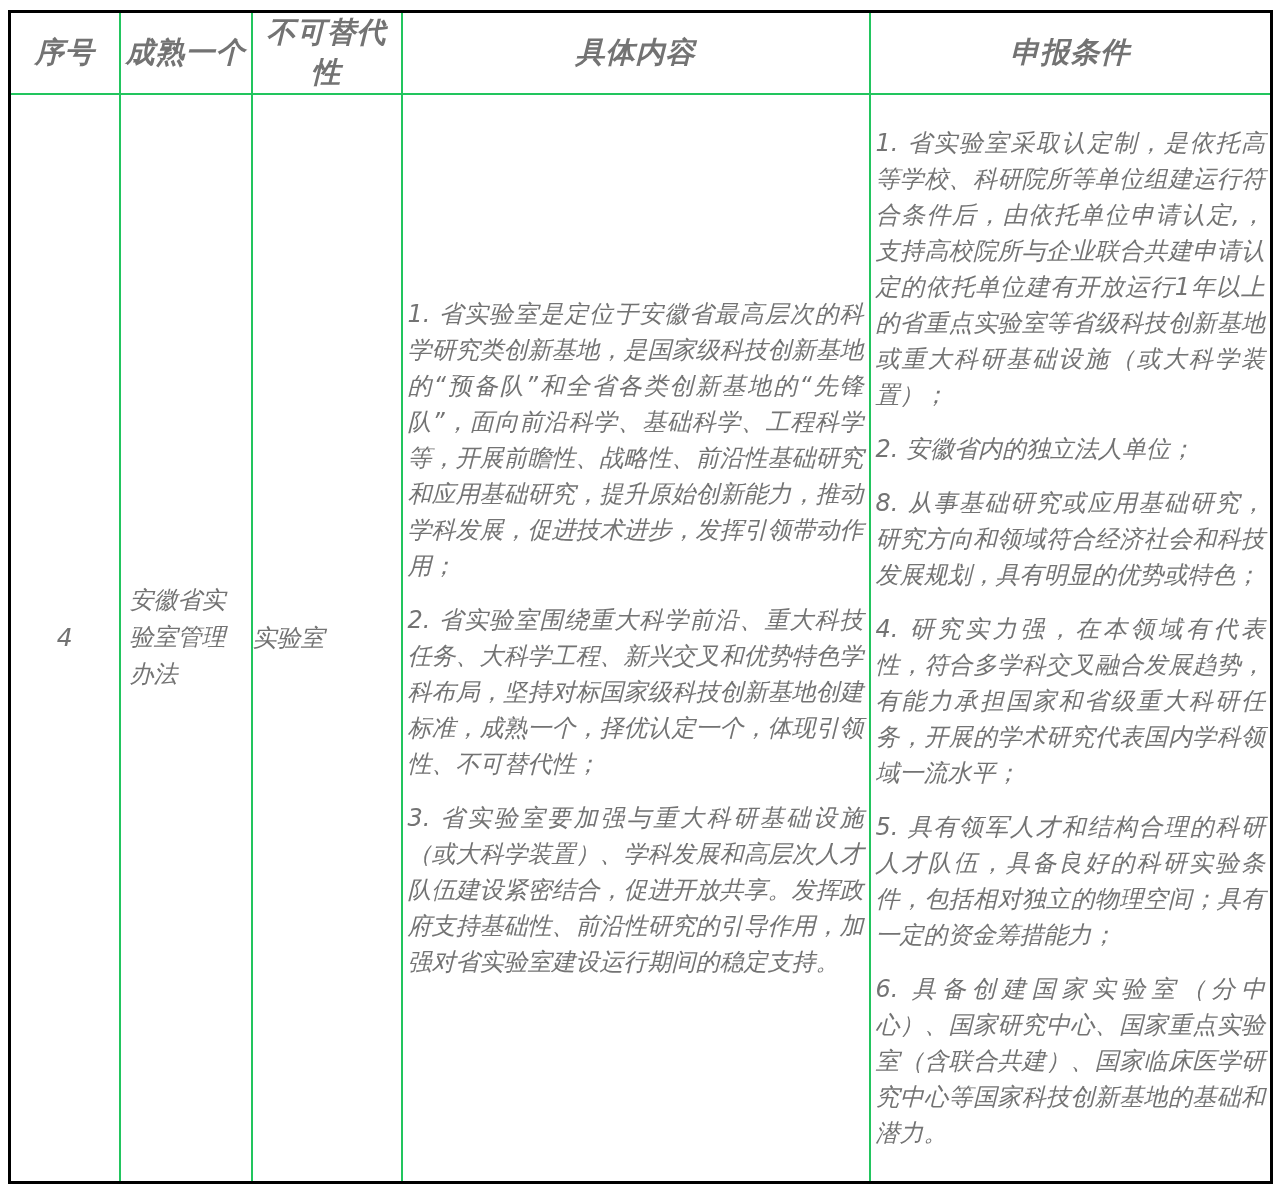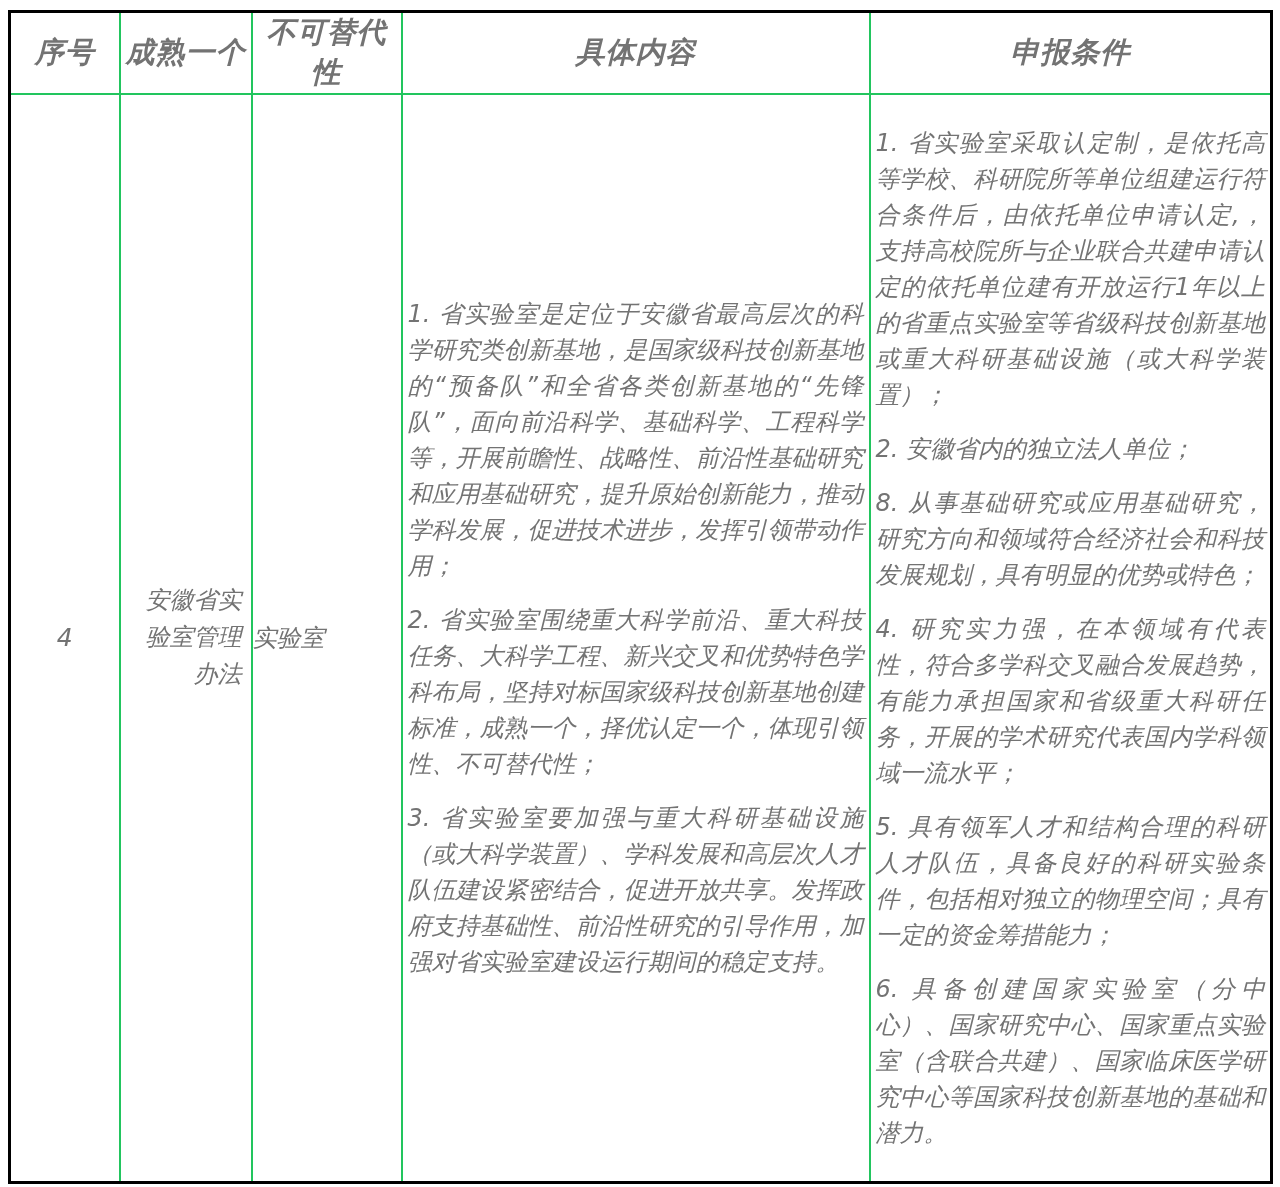--- a/index.html
+++ b/index.html
@@ -48,21 +48,21 @@
   .policy-table td {
     height: 1088px;
     font-size: 24px;
     vertical-align: middle;
   }
   td.cell-serial {
     text-align: center;
     font-size: 25px;
   }
   td.cell-policy-doc {
-    text-align: right;
+    text-align: left;
     padding: 0 9px;
     line-height: 37px;
   }
   td.cell-category {
     text-align: left;
   }
   td.cell-content,
   td.cell-conditions {
     padding: 0 5px;
     line-height: 36px;

